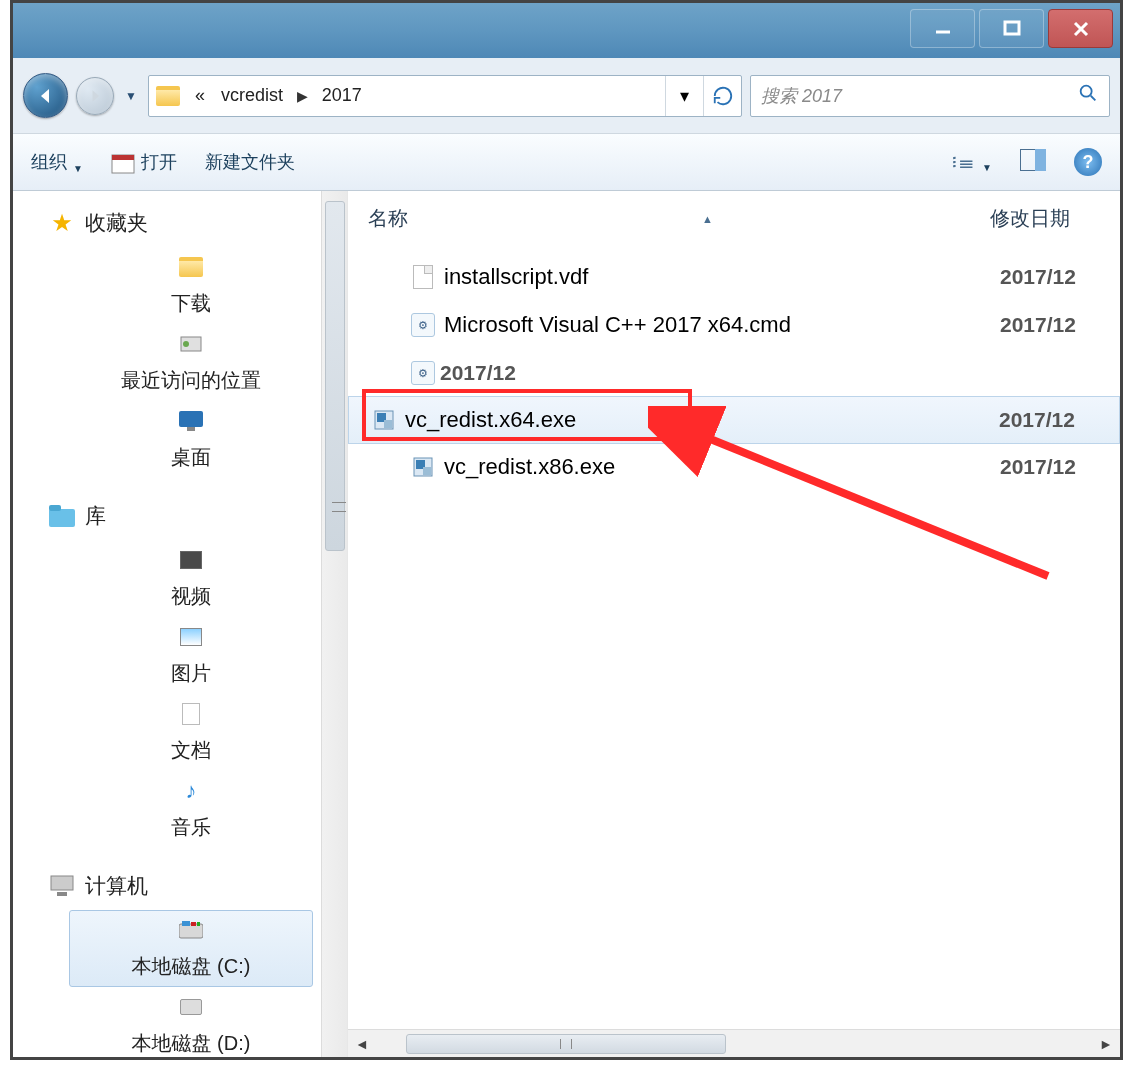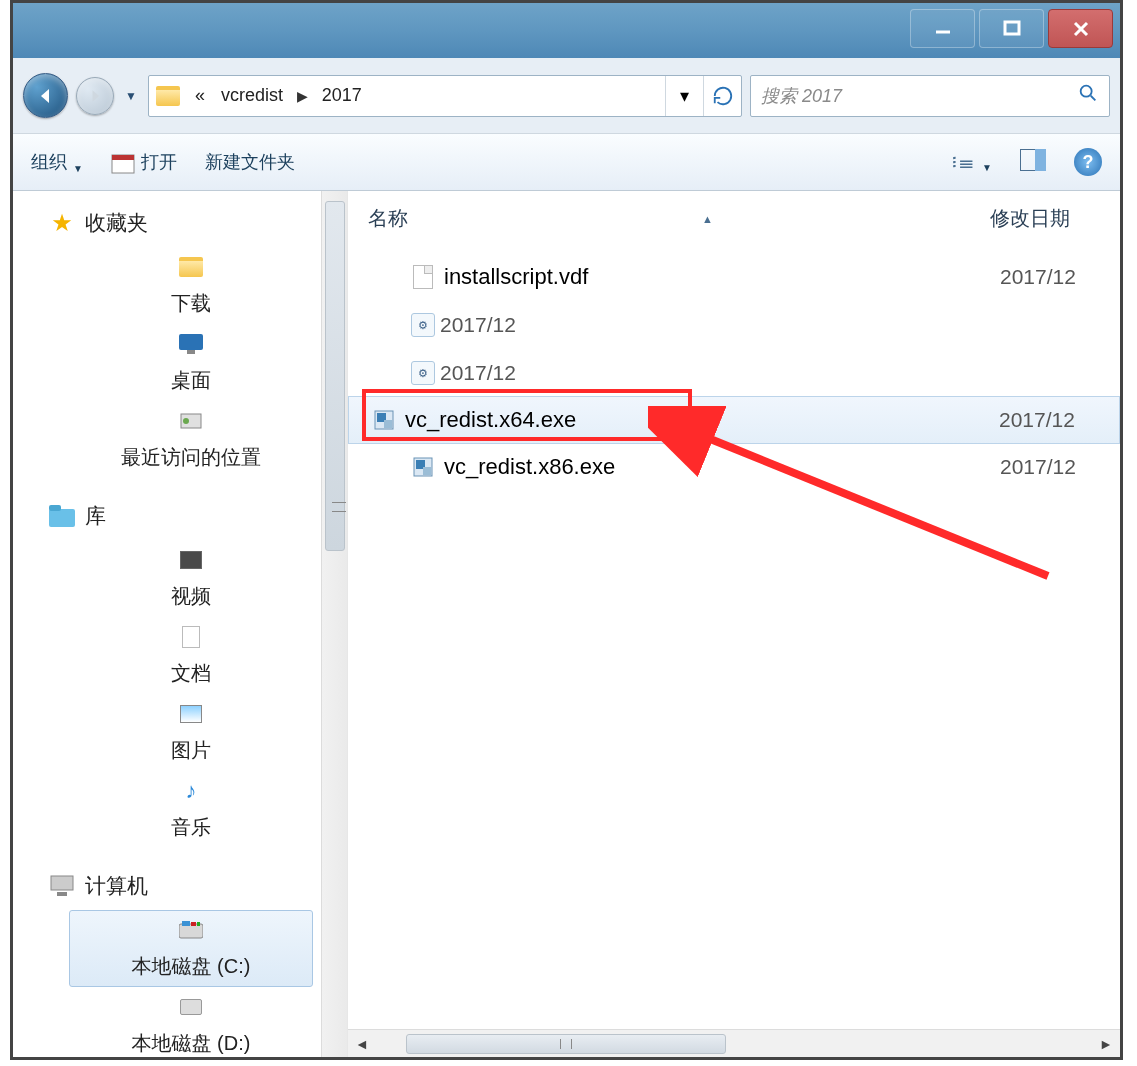--- a/index.html
+++ b/index.html
@@ -194,21 +194,21 @@
   .file-list { padding-top: 10px;}
   .file-row {
     display:flex;
     align-items:center;
     height:48px;
     padding-left: 18px;
     margin-left: 40px;
   }
   .file-row .file-icon { width:34px; display:flex;align-items:center;justify-content:center;}
   .file-row .file-name { flex:1; font-size:22px; color:#000; padding-left:4px;}
-  .file-row .file-date { width:120px; color:#555; font-size:21px;}
+  .file-row .file-date { width:120px; color:#555; font-size:21px;font-weight:bold;}
   .file-row.selected { background: linear-gradient(#f0f6fd,#e4eff9); border:1px solid #bcd4ea; margin:-1px 0;}
   .highlight-box {
     position:absolute;
     border: 4px solid #ff2a2a;
     pointer-events:none;
   }
   .arrow-ann {
     position:absolute;
     pointer-events:none;
   }
@@ -355,65 +355,65 @@
           <span>收藏夹</span>
         </div>
         <div class="sb-item">
           <span class="ico">
               <div class="folder-icon"></div>
             </span>
           <span>下载</span>
         </div>
         <div class="sb-item">
           <span class="ico">
+              <svg width="24" height="22">
+                <rect x="2" y="4" width="20" height="14" fill="#e0e0e0" stroke="#888"></rect>
+                <circle cx="7" cy="11" r="3" fill="#6aa84f"></circle>
+              </svg>
+            </span>
+          <span>最近访问的位置</span>
+        </div>
+        <div class="sb-item">
+          <span class="ico">
               <svg width="24" height="20">
                 <rect x="0" y="0" width="24" height="16" fill="#2a72b5" rx="2"></rect>
                 <rect x="8" y="16" width="8" height="4" fill="#888"></rect>
               </svg>
             </span>
           <span>桌面</span>
         </div>
-        <div class="sb-item">
-          <span class="ico">
-              <svg width="24" height="22">
-                <rect x="2" y="4" width="20" height="14" fill="#e0e0e0" stroke="#888"></rect>
-                <circle cx="7" cy="11" r="3" fill="#6aa84f"></circle>
-              </svg>
-            </span>
-          <span>最近访问的位置</span>
-        </div>
       </div>
 
       <div class="sb-group">
         <div class="sb-head">
           <span class="ico">
               <svg width="26" height="22">
                 <rect x="0" y="4" width="26" height="18" fill="#69c0e8" rx="2"></rect>
                 <rect x="0" y="0" width="12" height="6" fill="#4aa7d2" rx="2"></rect>
               </svg>
             </span>
           <span>库</span>
         </div>
         <div class="sb-item">
           <span class="ico">
               <div class="vid-icon"></div>
             </span>
           <span>视频</span>
         </div>
         <div class="sb-item">
           <span class="ico">
+              <div class="pic-icon"></div>
+            </span>
+          <span>图片</span>
+        </div>
+        <div class="sb-item">
+          <span class="ico">
               <div class="doc-icon"></div>
             </span>
           <span>文档</span>
-        </div>
-        <div class="sb-item">
-          <span class="ico">
-              <div class="pic-icon"></div>
-            </span>
-          <span>图片</span>
         </div>
         <div class="sb-item">
           <span class="ico note-icon">♪</span>
           <span>音乐</span>
         </div>
       </div>
 
       <div class="sb-group">
         <div class="sb-head">
           <span class="ico">
@@ -472,20 +472,21 @@
             </div>
             <div class="file-name">installscript.vdf</div>
             <div class="file-date">2017/12</div>
           </div>
           <div class="file-row">
             <div class="file-icon">
               <div class="cmd-icon">
                 <span>⚙</span>
               </div>
             </div>
+            <div class="file-name">Microsoft Visual C++ 2017 x64.cmd</div>
             <div class="file-date">2017/12</div>
           </div>
           <div class="file-row">
             <div class="file-icon">
               <div class="cmd-icon">
                 <span>⚙</span>
               </div>
             </div>
             <div class="file-date">2017/12</div>
           </div>

